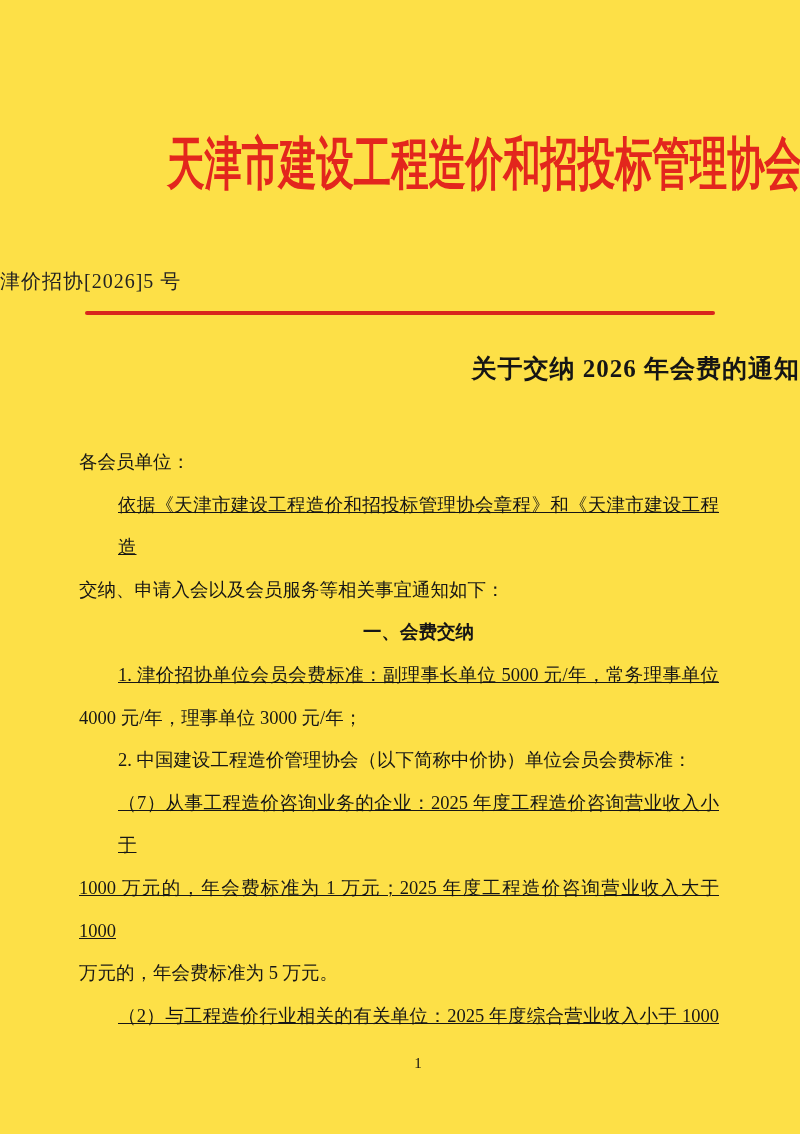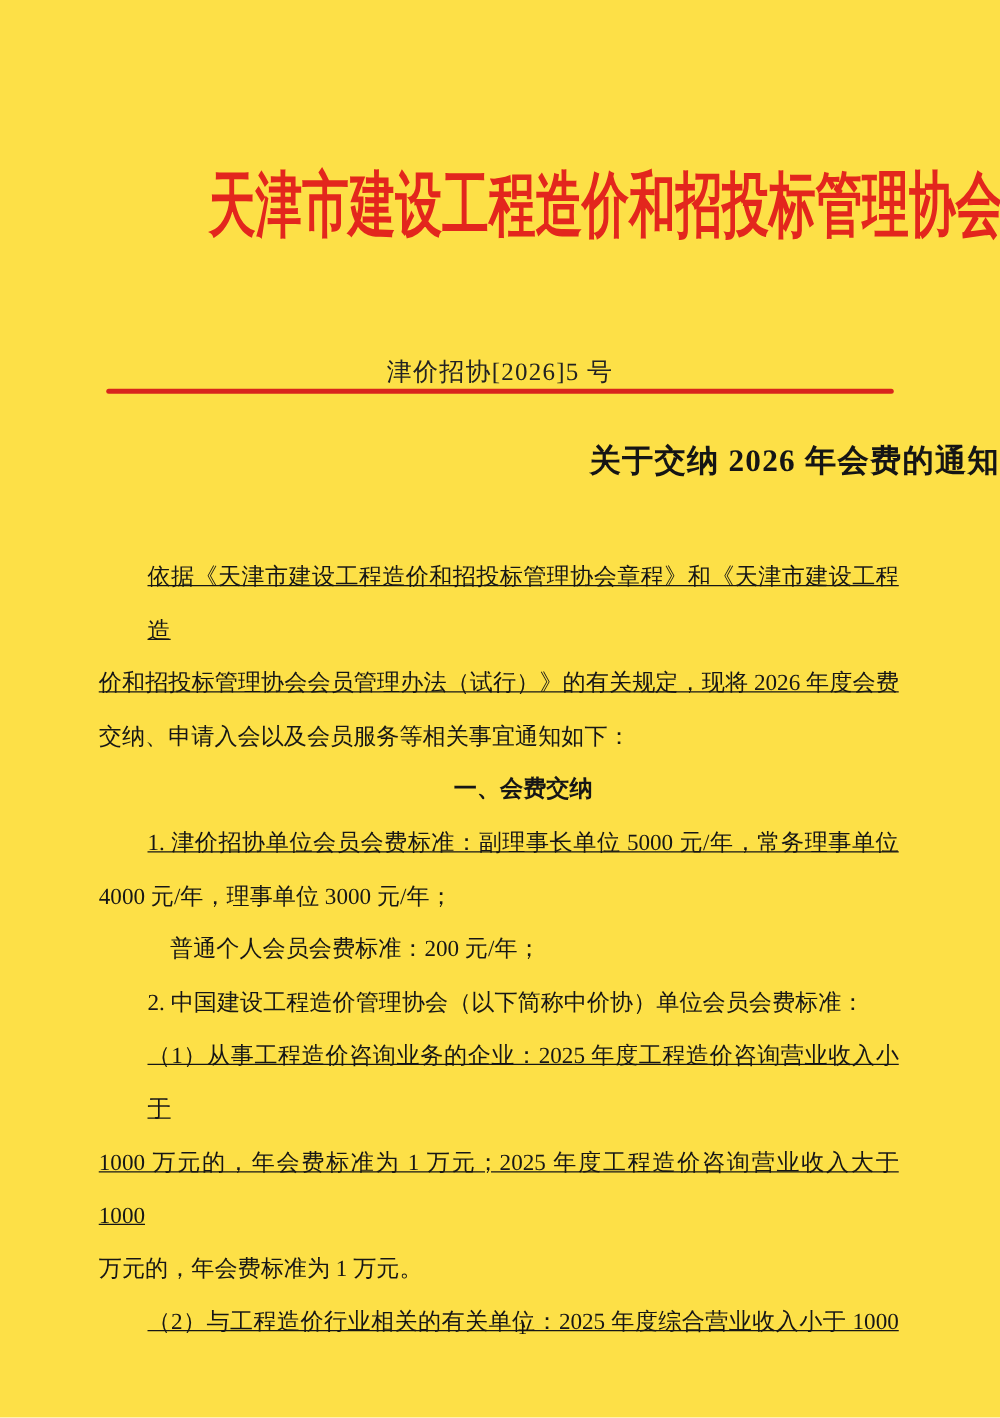--- a/index.html
+++ b/index.html
@@ -29,24 +29,24 @@
     font-size: 57px;
     font-weight: bold;
     white-space: nowrap;
     transform: scale(0.655, 1.0);
     transform-origin: center top;
     letter-spacing: 0px;
     font-family: "Liberation Serif", "DejaVu Serif", serif;
   }
   .doc-number {
     position: absolute;
-    top: 284px;
+    top: 268px;
     left: 0;
     width: 800px;
-    text-align: center;
+    text-align: left;
     font-size: 20px;
     letter-spacing: 1px;
     color: #222222;
   }
   .red-line {
     position: absolute;
     top: 311px;
     left: 85px;
     width: 630px;
     height: 4px;
@@ -106,29 +106,28 @@
     <span class="letterhead-inner" style="color: rgb(227, 38, 29);">天津市建设工程造价和招投标管理协会</span>
   </div>
 
   <div class="doc-number">津价招协[2026]5 号</div>
 
   <div class="red-line" style="background: rgb(216, 37, 28);"></div>
 
   <div class="doc-title">关于交纳 2026 年会费的通知</div>
 
   <div class="body-text">
+      <div class="line">各会员单位：</div>
       <div class="line fill" style="padding-left: 39px;">依据《天津市建设工程造价和招投标管理协会章程》和《天津市建设工程造</div>
-      <div class="line fill">价和招投标管理协会会员管理办法（试行）》的有关规定，现将 2026 年度会费</div>
       <div class="line">交纳、申请入会以及会员服务等相关事宜通知如下：</div>
       <div class="line bold" style="padding-left: 39px;">一、会费交纳</div>
       <div class="line fill" style="padding-left: 39px;">1. 津价招协单位会员会费标准：副理事长单位 5000 元/年，常务理事单位</div>
       <div class="line">4000 元/年，理事单位 3000 元/年；</div>
-      <div class="line" style="padding-left: 57px;">普通个人会员会费标准：200 元/年；</div>
       <div class="line" style="padding-left: 39px;">2. 中国建设工程造价管理协会（以下简称中价协）单位会员会费标准：</div>
-      <div class="line fill" style="padding-left: 39px;">（1）从事工程造价咨询业务的企业：2025 年度工程造价咨询营业收入小于</div>
+      <div class="line fill" style="padding-left: 39px;">（7）从事工程造价咨询业务的企业：2025 年度工程造价咨询营业收入小于</div>
       <div class="line fill">1000 万元的，年会费标准为 1 万元；2025 年度工程造价咨询营业收入大于 1000</div>
-      <div class="line">万元的，年会费标准为 1 万元。</div>
+      <div class="line">万元的，年会费标准为 5 万元。</div>
       <div class="line fill" style="padding-left: 39px;">（2）与工程造价行业相关的有关单位：2025 年度综合营业收入小于 1000</div>
     </div>
 
   <div class="page-number">1</div>
 
 </div>
 
 </body></html>

